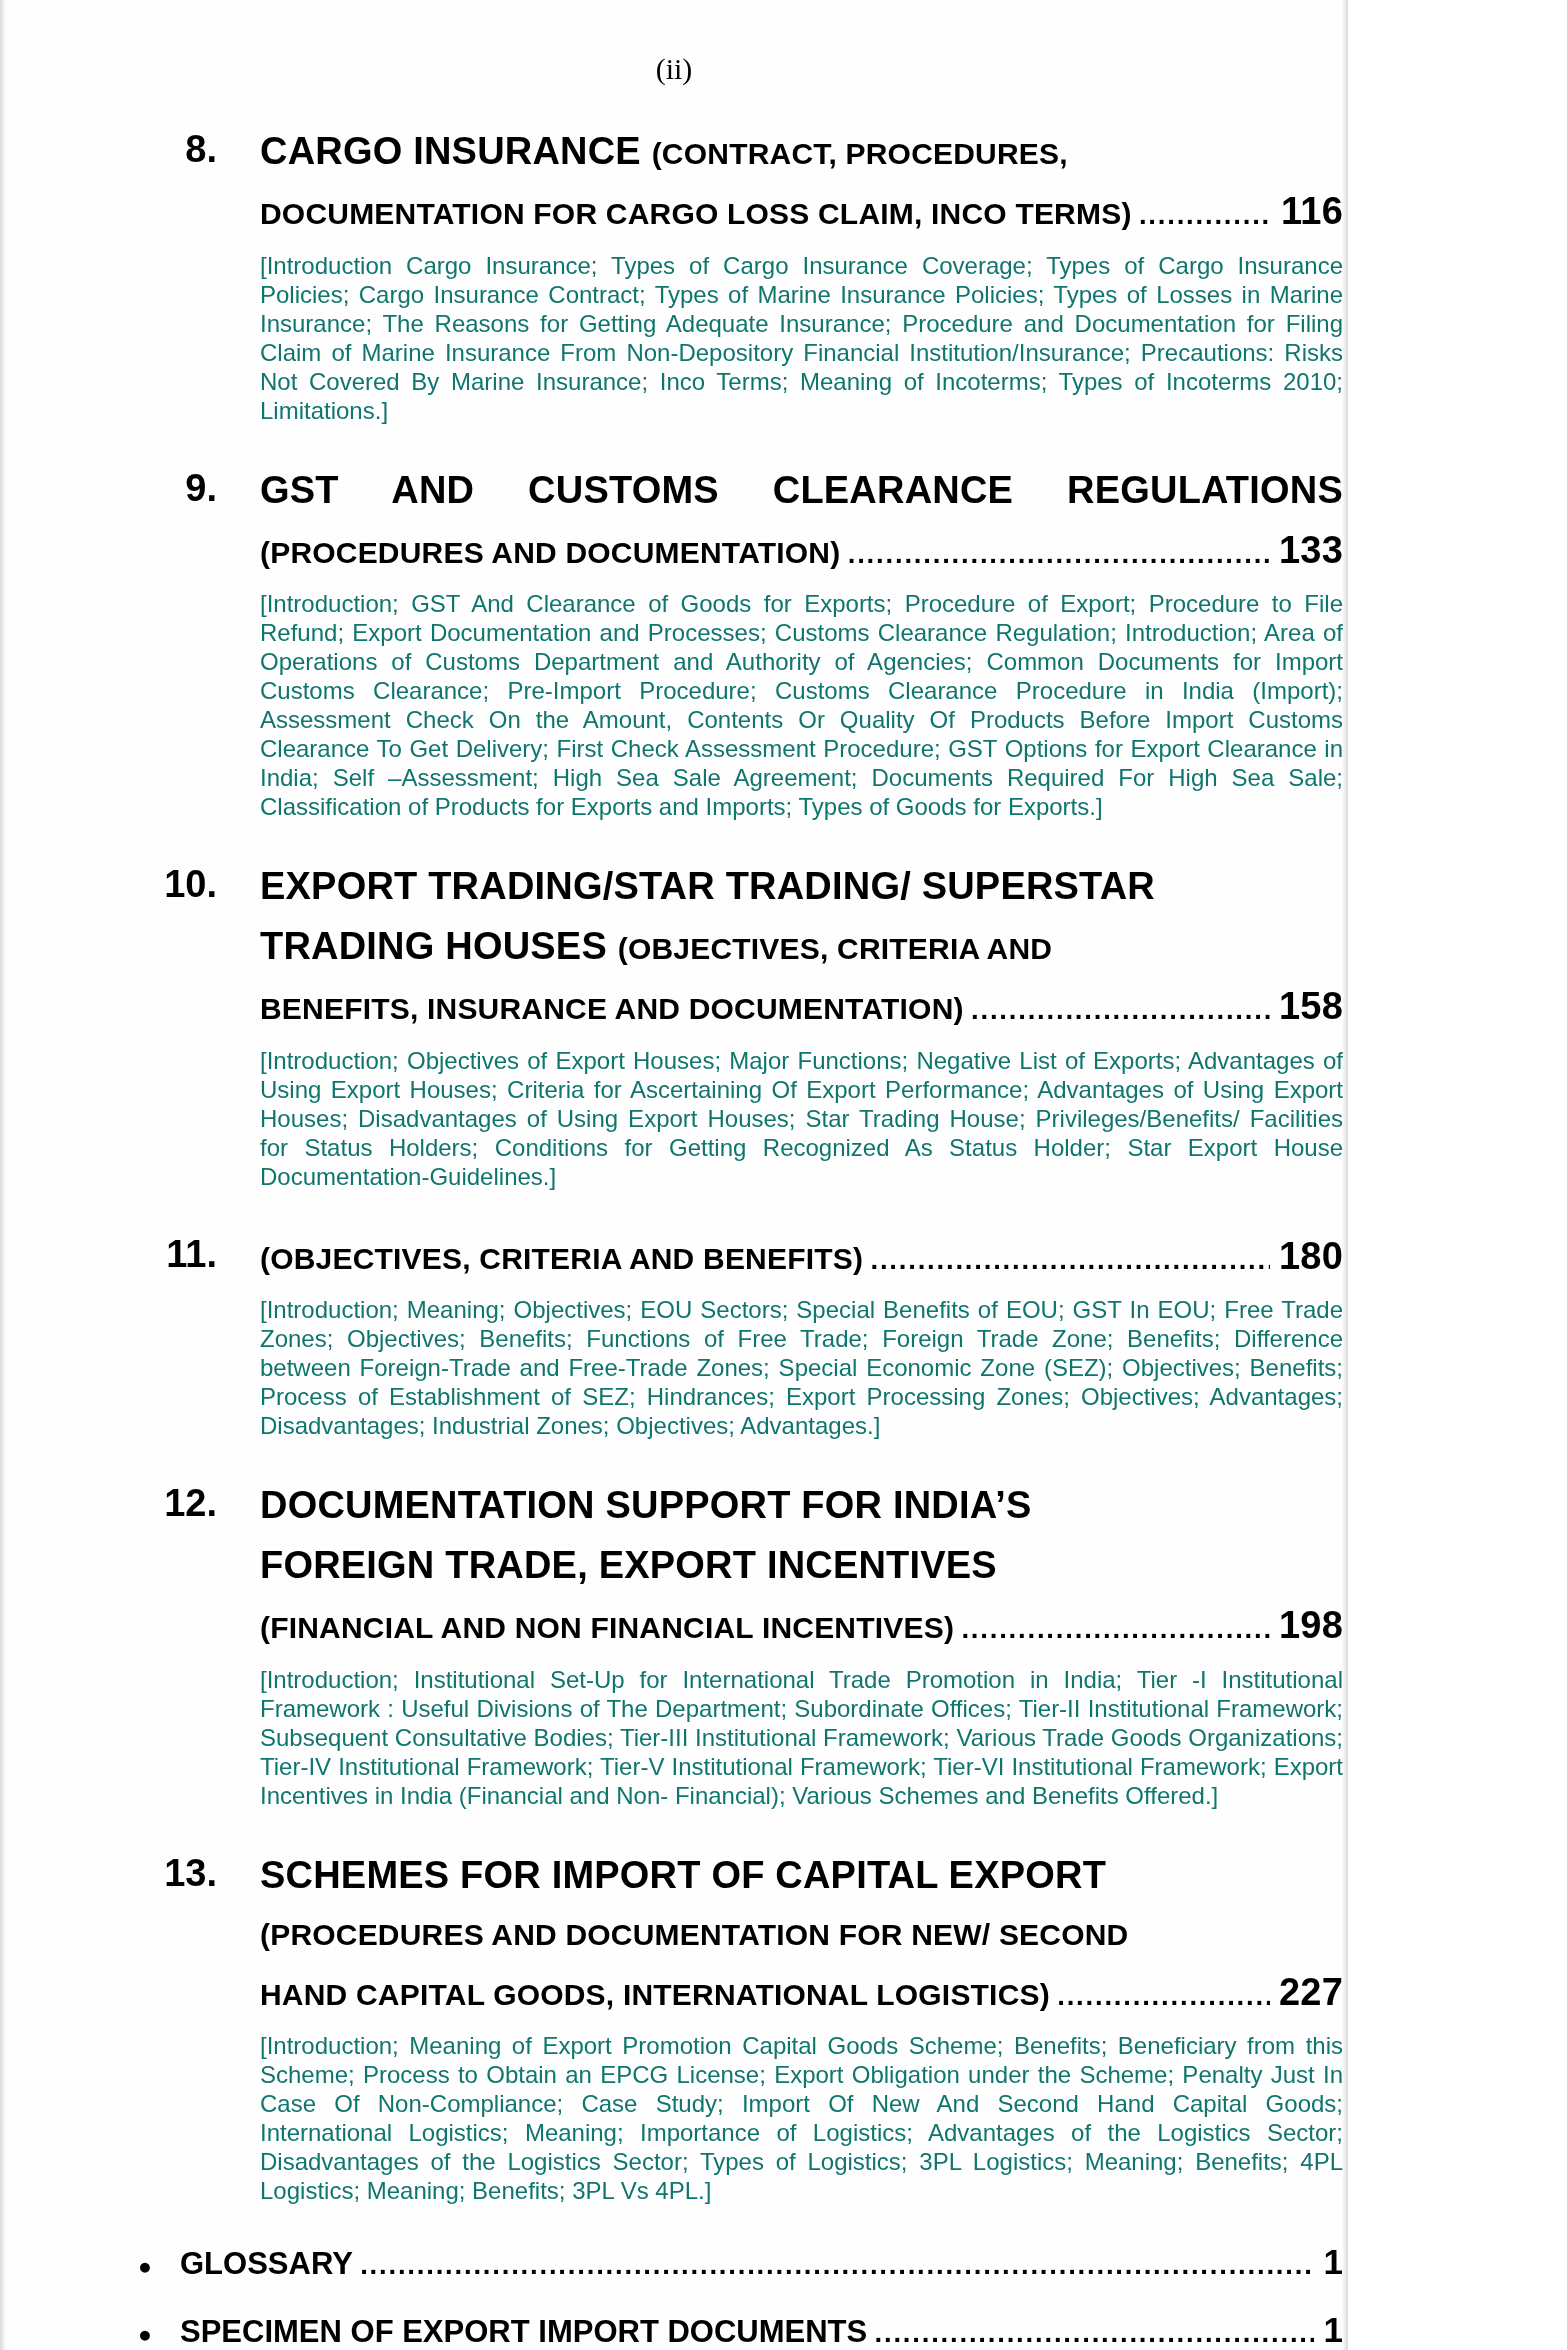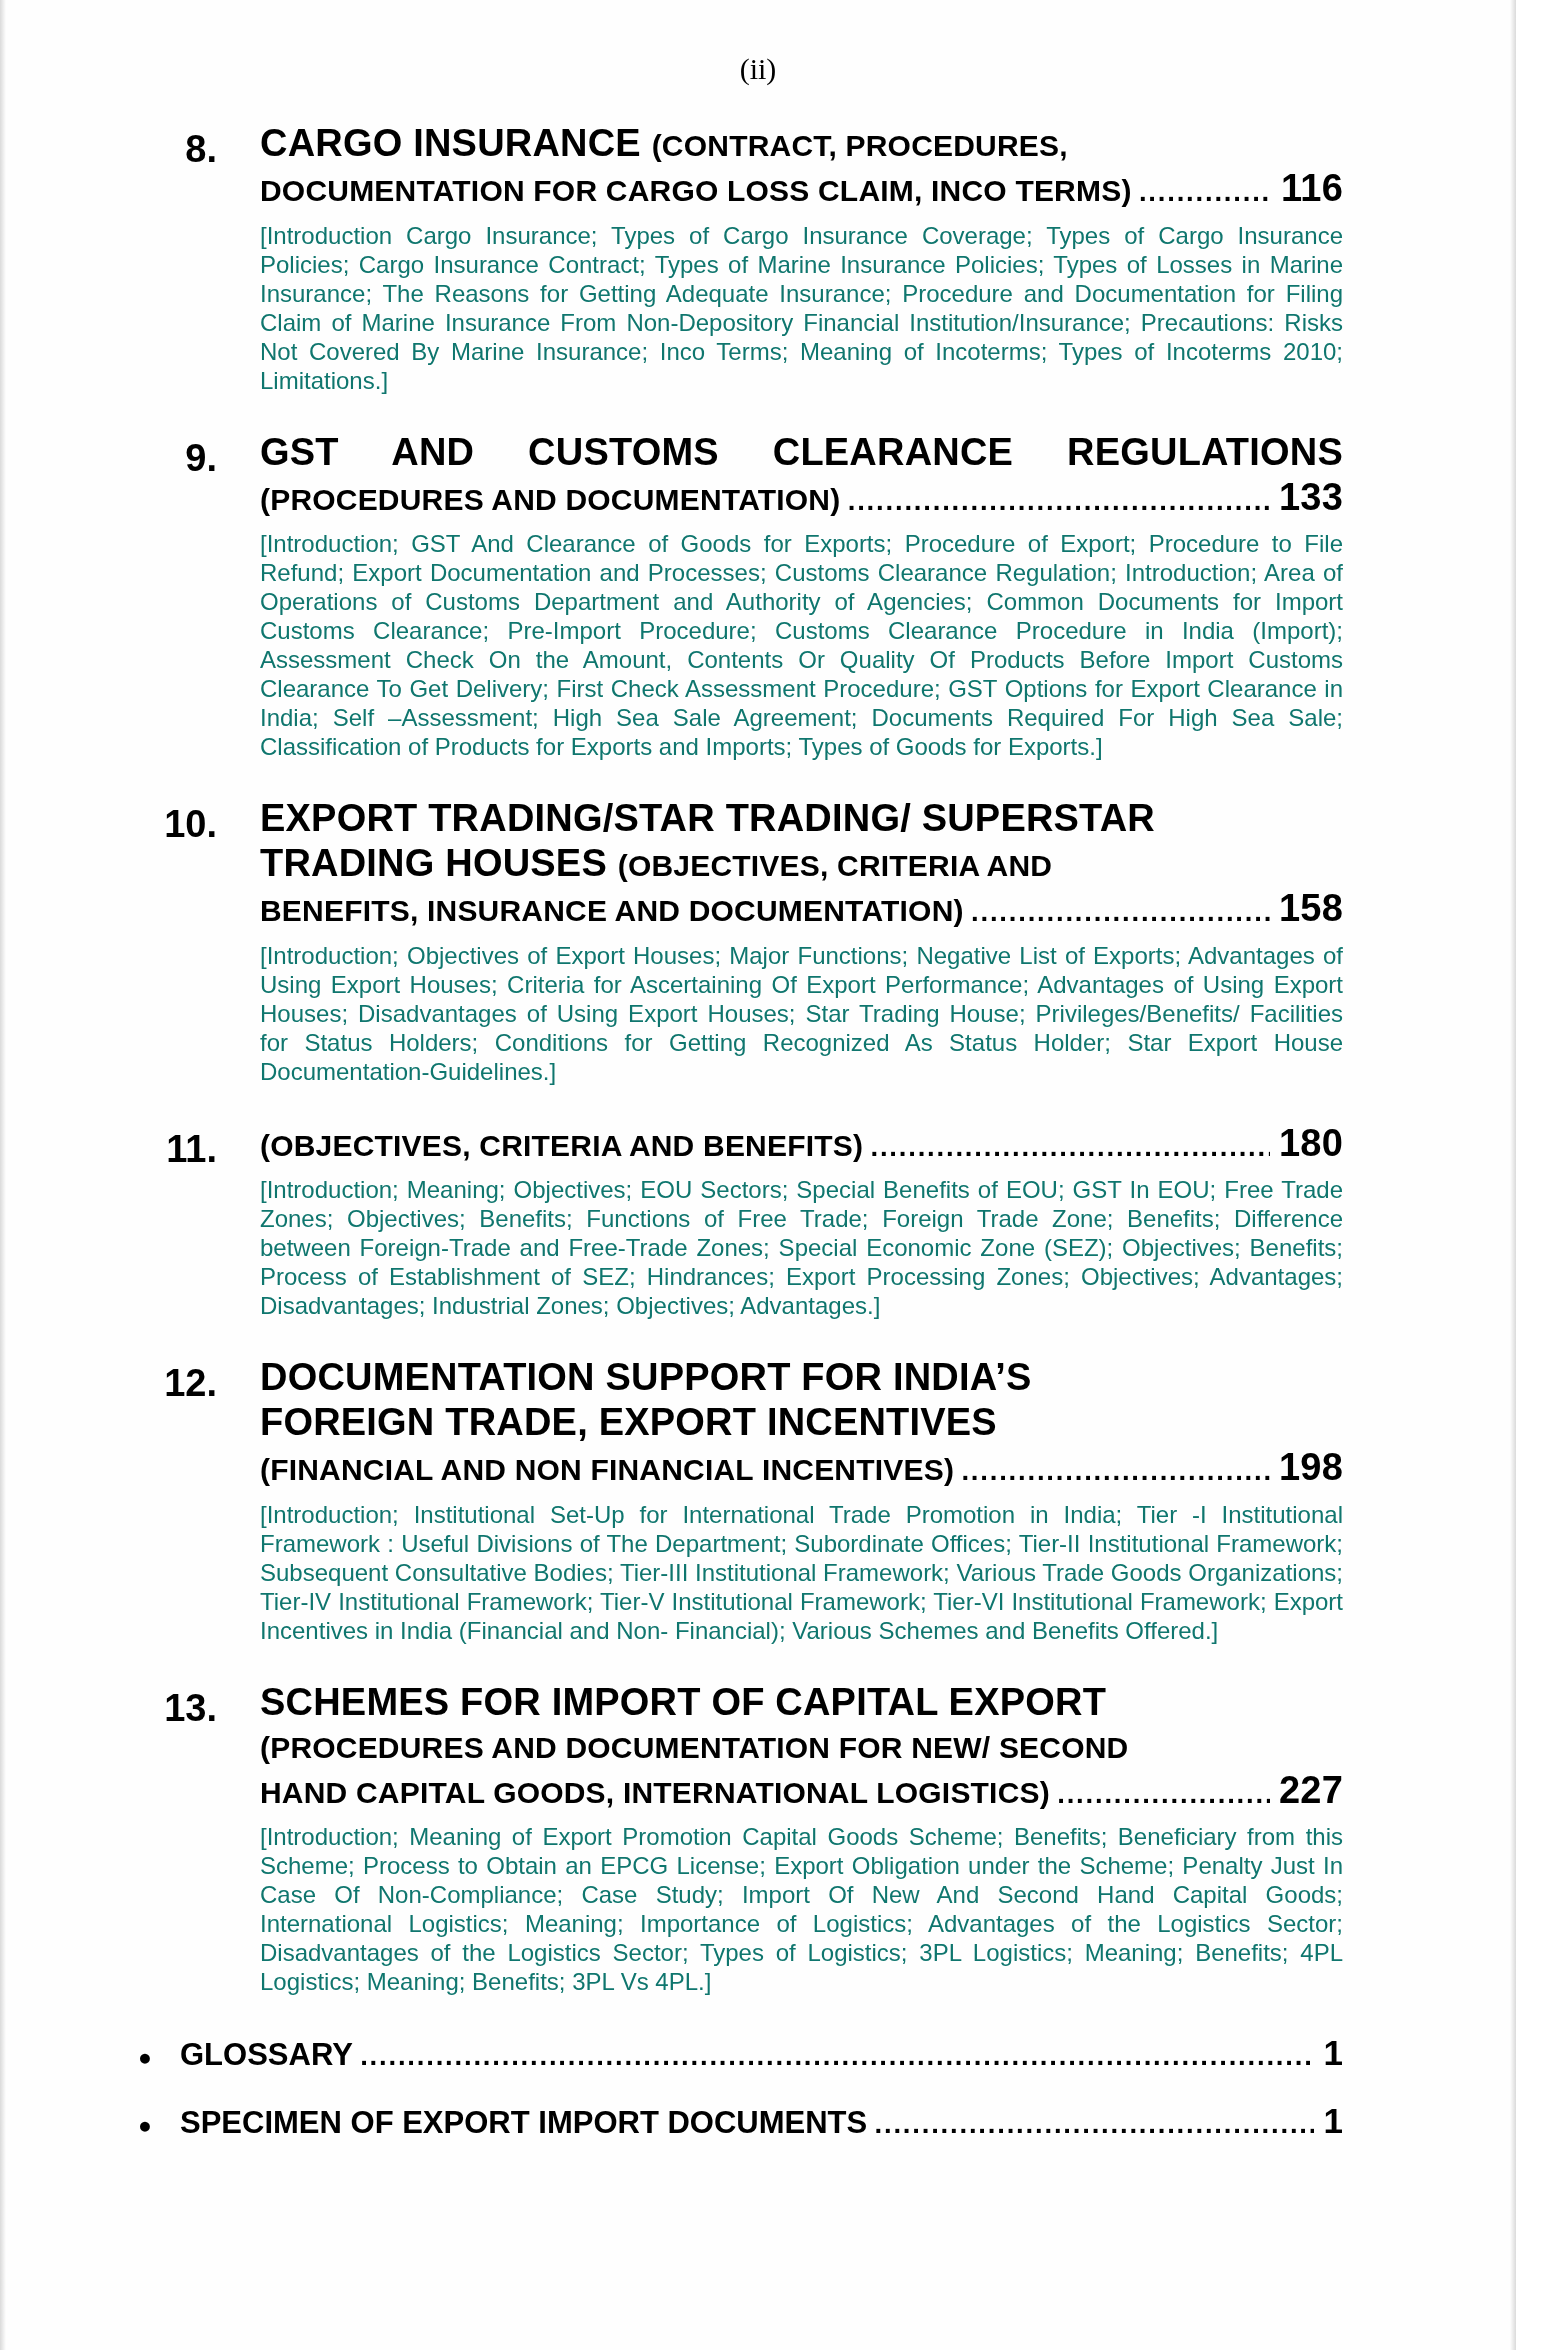--- a/index.html
+++ b/index.html
@@ -1,17 +1,17 @@
 <!DOCTYPE html>
 <html style="font-size:14.7px"><head>
 <meta charset="utf-8">
 <style>
   html,body { margin:0; padding:0; background:#ffffff; }
   .page {
-    position:relative; width:1516px; height:2351px; background:#fefefe;
+    position:relative; width:1348px; height:2351px; background:#fefefe;
     font-family:"Liberation Sans", sans-serif; color:#000;
     overflow:hidden; box-sizing:border-box; padding-top:51px;
   }
   .page::before {
     content:""; position:absolute; left:0; top:0; bottom:0; width:6.4px;
     background:linear-gradient(to right, rgba(0,0,0,0.14), rgba(0,0,0,0)); pointer-events:none;
   }
   .page::after {
     content:""; position:absolute; right:0; top:0; bottom:0; width:6.4px;
     background:linear-gradient(to left, rgba(0,0,0,0.14), rgba(0,0,0,0)); pointer-events:none;
@@ -20,21 +20,21 @@
     text-align:center; font-family:"Liberation Serif", serif;
     font-size:30px; line-height:35px; color:#000;
   }
   .toc { margin-left:138px; width:1205px; }
   .entry { display:flex; align-items:flex-start; margin-top:39px; }
   .num {
     flex:0 0 79px; text-align:right; padding-right:43px;
     font-weight:700; font-size:38px; line-height:48px;
   }
   .body { flex:1 1 auto; min-width:0; }
-  .title-line { font-weight:700; line-height:37px; letter-spacing:0.2px; }
+  .title-line { font-weight:700; line-height:52px; letter-spacing:0.2px; }
   .seg-main { font-size:38px; }
   .seg-sub  { font-size:30px; }
   .stretch { text-align:justify; text-align-last:justify; }
   .has-page { display:flex; align-items:baseline; }
   .has-page .line-text { white-space:nowrap; }
   .leader {
     flex:1 1 auto; overflow:hidden; white-space:nowrap;
     font-size:27.5px; font-weight:700; letter-spacing:1.8px; margin:0 9.2px 0 7.3px;
   }
   .pg { font-size:38px; font-weight:700; }

